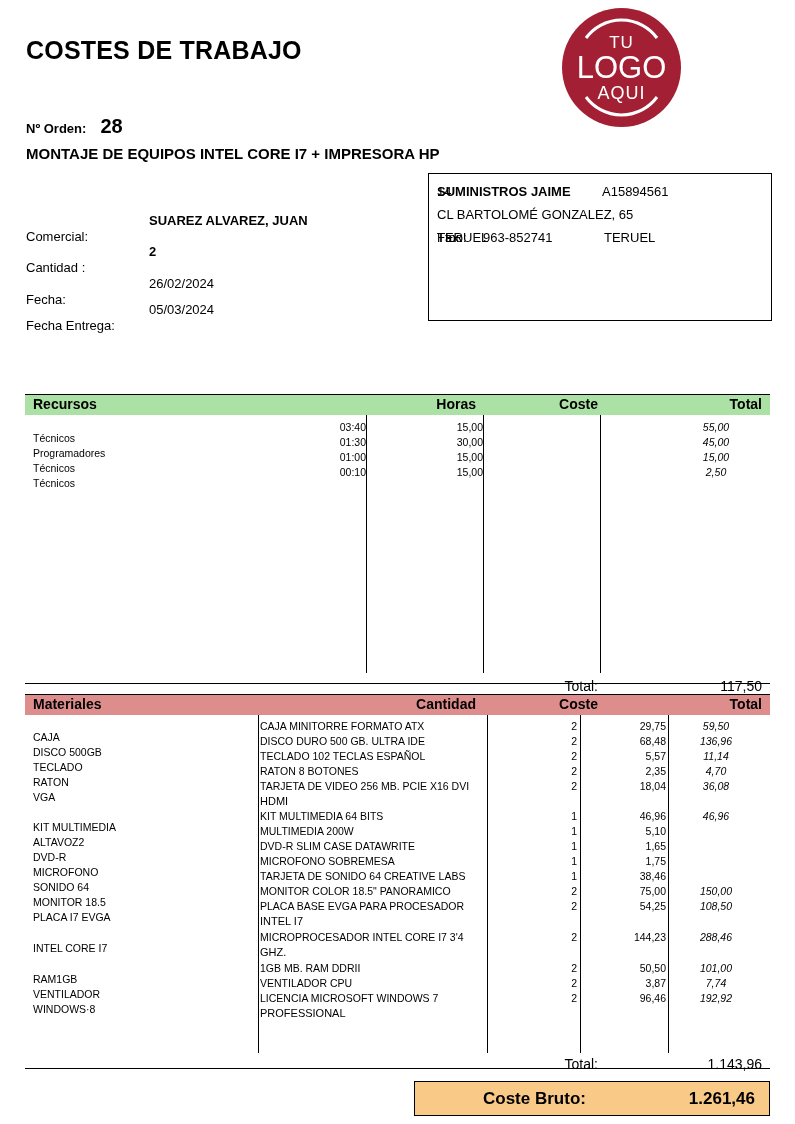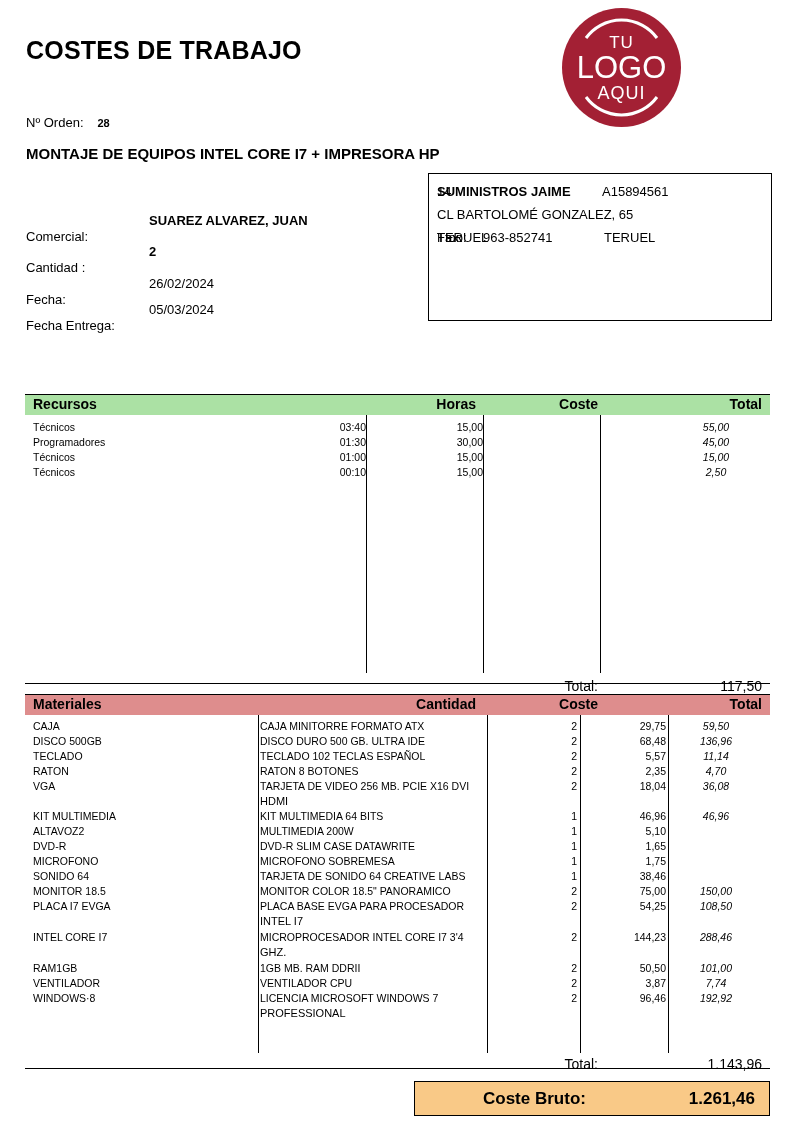--- a/index.html
+++ b/index.html
@@ -60,22 +60,22 @@
   .logo-logo { font-size: 31px; letter-spacing: 0px; margin-bottom: 1px; }
   .logo-aqui { font-size: 18px; letter-spacing: 1px; }
 
   .order-row {
     position: absolute;
     left: 26px;
     top: 115px;
     font-size: 13px;
     white-space: nowrap;
   }
-  .order-row .lbl { font-weight: normal; margin-top: 33px; }
-  .order-row .val { font-weight: bold; margin-left: 14px; font-size: 11px; }
+  .order-row .lbl { font-weight: bold; margin-top: 33px; }
+  .order-row .val { font-weight: bold; margin-left: 14px; font-size: 20px; }
 
   .job-title {
     position: absolute;
     left: 26px;
     top: 145px;
     font-size: 15px;
     font-weight: bold;
     white-space: nowrap;
   }
 
@@ -143,21 +143,21 @@
 
   .row {
     position: absolute;
     left: 0;
     width: 745px;
     font-size: 10.5px;
     height: 15px;
     line-height: 15px;
     white-space: nowrap;
   }
-  .row .c-code { position: absolute; left: 8px; }
+  .row .c-code { position: absolute; left: 8px; margin-top: 11px; }
   .row .c-desc { position: absolute; left: 235px; }
   .row .c-qty  { position: absolute; width: 86px; text-align: right; }
   .row .c-cost { position: absolute; width: 82px; text-align: right; }
   .row .c-tot  { position: absolute; width: 92px; text-align: center; font-style: italic; }
 
   .row-cont { position: absolute; left: 235px; font-size: 11px; height: 15px; line-height: 15px; }
 
   .total-row {
     position: absolute;
     width: 745px;

